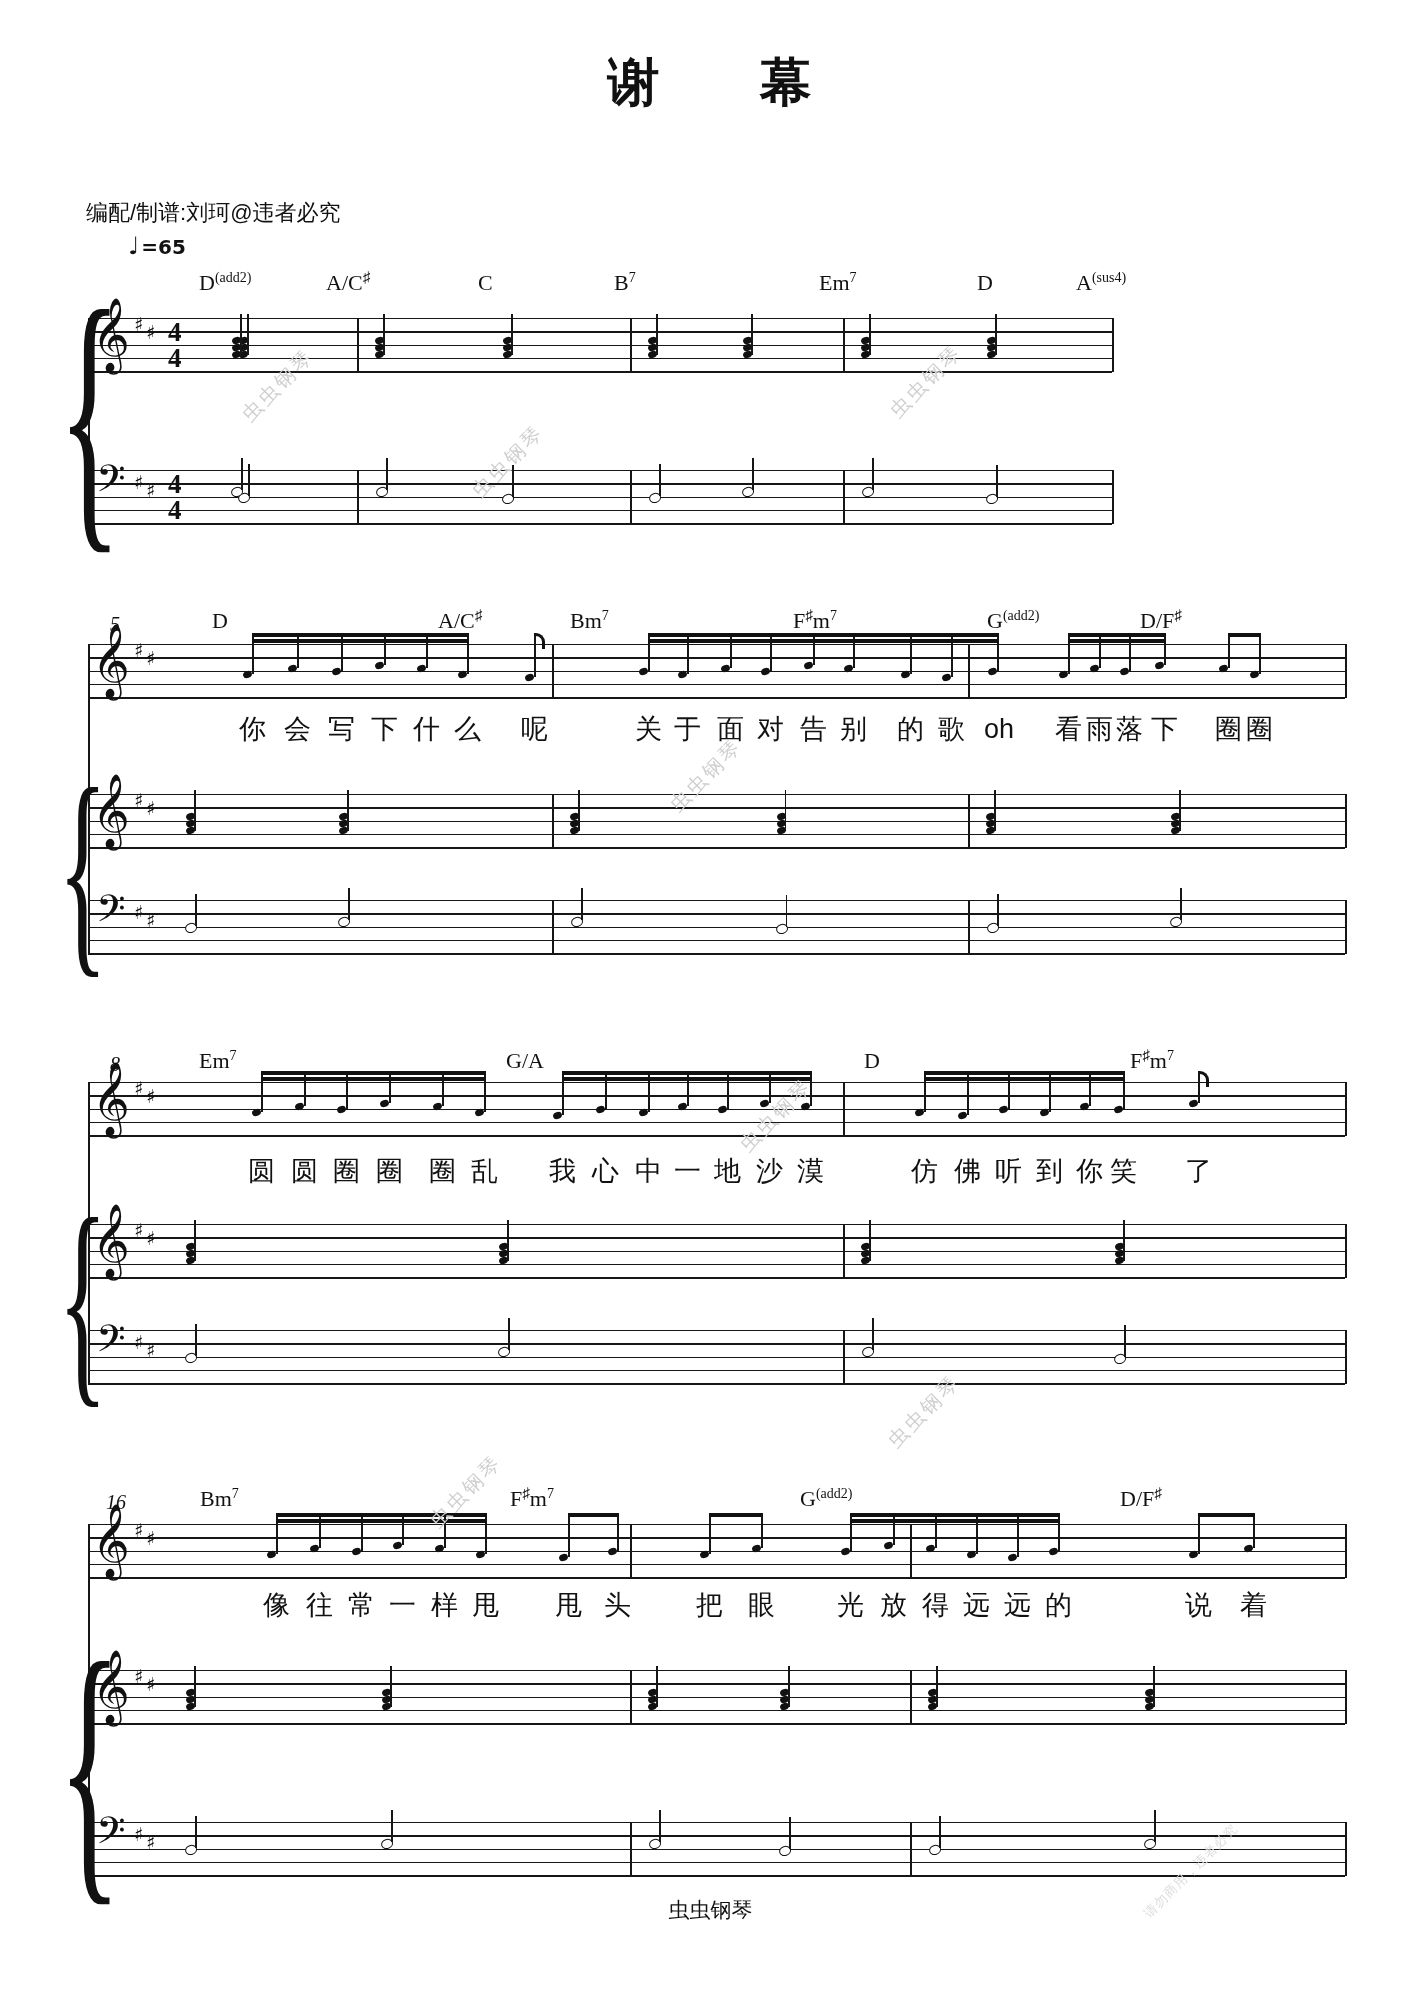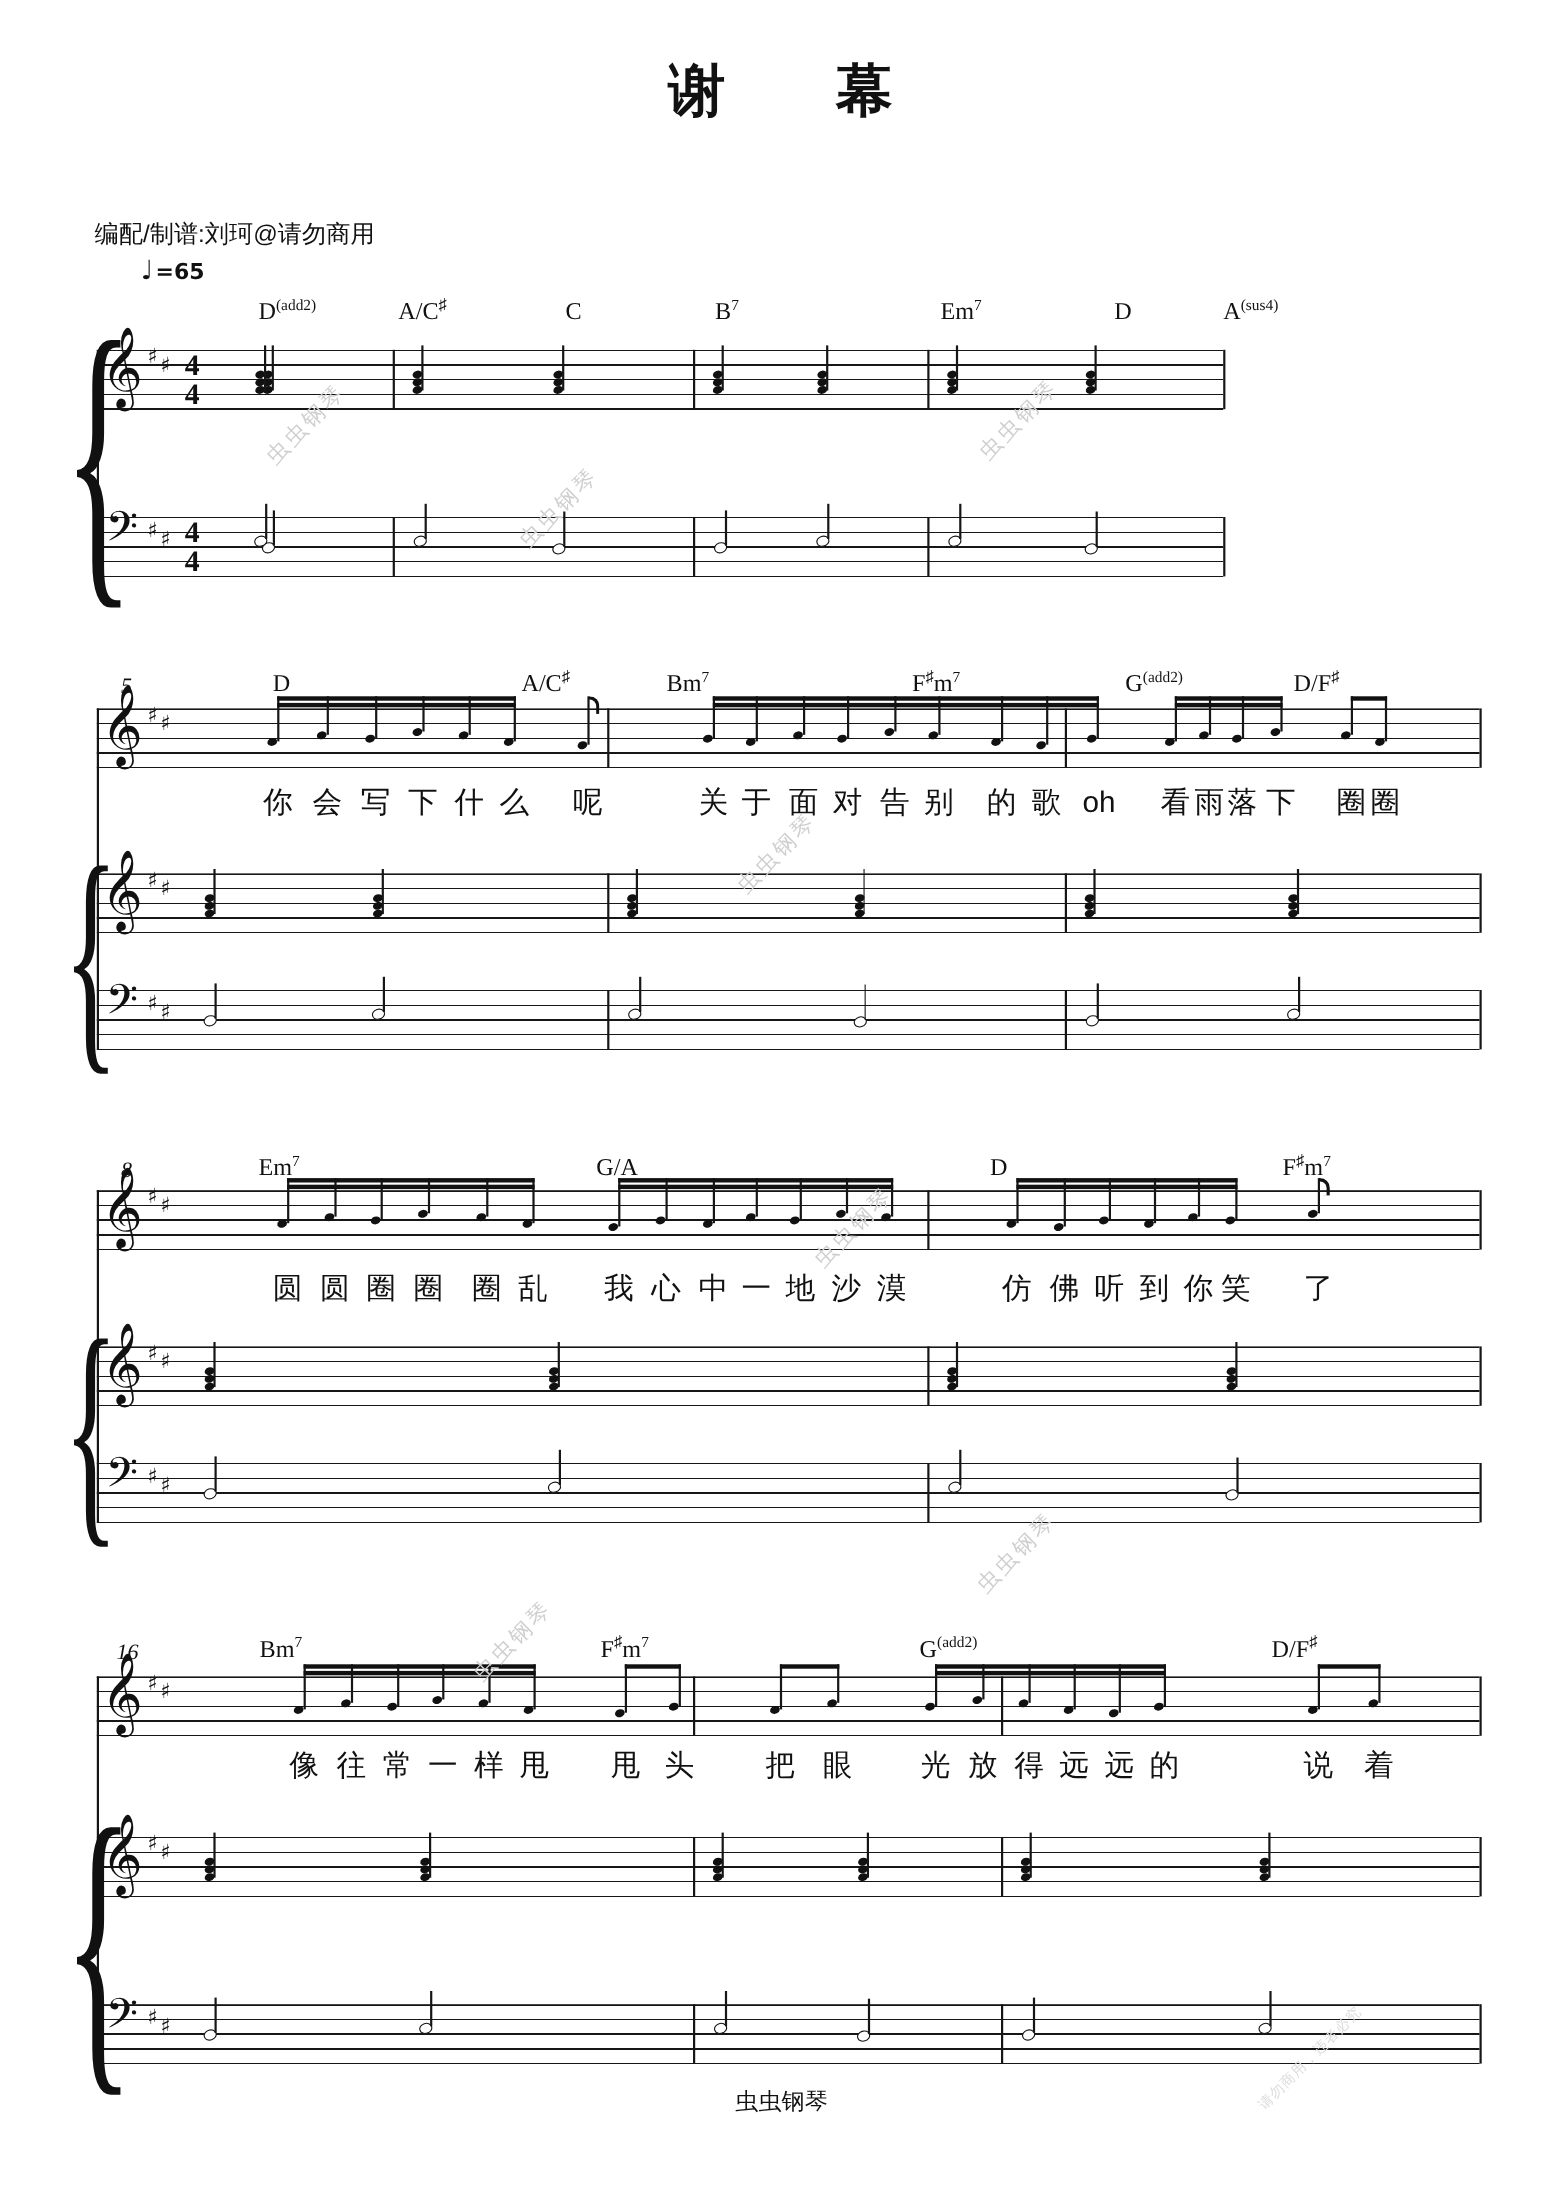--- a/index.html
+++ b/index.html
@@ -11,21 +11,21 @@
   .tempo{position:absolute;left:128px;top:232px;font-size:20px;font-weight:bold;
          font-family:"DejaVu Sans",sans-serif;}
   .tempo .q{font-size:24px;margin-right:2px;}
   .footer{position:absolute;left:0;top:1896px;width:100%;text-align:center;font-size:21px;}
   .staff{position:absolute;height:55px;
          background:repeating-linear-gradient(to bottom,#161616 0,#161616 1.3px,transparent 1.3px,transparent 13.3px);}
   .barline{position:absolute;width:1.6px;background:#161616;}
   .clef{position:absolute;font-family:"DejaVu Sans",sans-serif;line-height:1;color:#111;}
   .keysig{position:absolute;font-family:"DejaVu Sans",sans-serif;font-size:19px;line-height:1;}
   .timesig{position:absolute;font-family:"Liberation Serif",serif;font-weight:bold;font-size:27px;line-height:1;}
-  .chord{position:absolute;font-family:"Liberation Serif",serif;font-size:22px;line-height:1;margin-left:36px;}
+  .chord{position:absolute;font-family:"Liberation Serif",serif;font-size:22px;line-height:1;}
   .chord sup{font-size:14px;line-height:0;}
   .chord sup.shp{font-size:15px;}
   .mnum{position:absolute;font-family:"Liberation Serif",serif;font-style:italic;font-size:20px;line-height:1;}
   .lyric{position:absolute;font-size:27px;line-height:1;}
   .head{position:absolute;width:9px;height:7px;background:#111;border-radius:50%;transform:rotate(-18deg);}
   .ohead{position:absolute;width:10px;height:7.5px;background:#fff;border:1.7px solid #111;border-radius:50%;transform:rotate(-18deg);}
   .stem{position:absolute;width:1.6px;background:#161616;}
   .beam{position:absolute;height:3.6px;background:#111;}
   .flag{position:absolute;width:7px;height:13px;border-top:3px solid #111;border-right:3px solid #111;border-radius:0 9px 0 0;}
   .brace{position:absolute;font-family:"Liberation Serif",serif;color:#111;transform-origin:left center;}
@@ -33,21 +33,21 @@
   .wm.small{font-size:13px;color:#dddddd;letter-spacing:1px;}
 </style>
 </head>
 <body>
 
 <div class="page" id="score">
   <div class="title">
     <span>谢</span>
     <span>幕</span>
   </div>
-  <div class="credit">编配/制谱:刘珂@请勿商用</div>
+  <div class="credit">编配/制谱:刘珂@违者必究</div>
   <div class="tempo">
     <span class="q">♩</span><span>=65</span>
   </div>
   <div class="footer">虫虫钢琴</div>
 <div class="chord" style="left: 199px; top: 272px; position: absolute;">D<sup>(add2)</sup></div>
     <div class="chord" style="left: 326px; top: 272px; position: absolute;">A/C<sup class="shp">♯</sup></div>
     <div class="chord" style="left: 478px; top: 272px; position: absolute;">C</div>
     <div class="chord" style="left: 614px; top: 272px; position: absolute;">B<sup>7</sup></div>
     <div class="chord" style="left: 819px; top: 272px; position: absolute;">Em<sup>7</sup></div>
     <div class="chord" style="left: 977px; top: 272px; position: absolute;">D</div>

